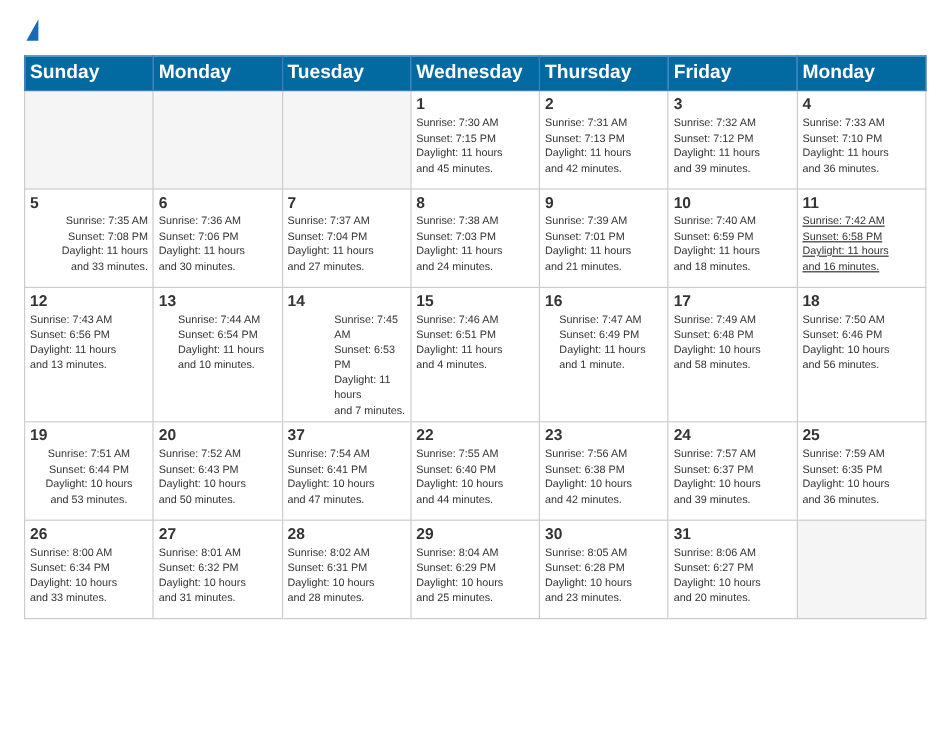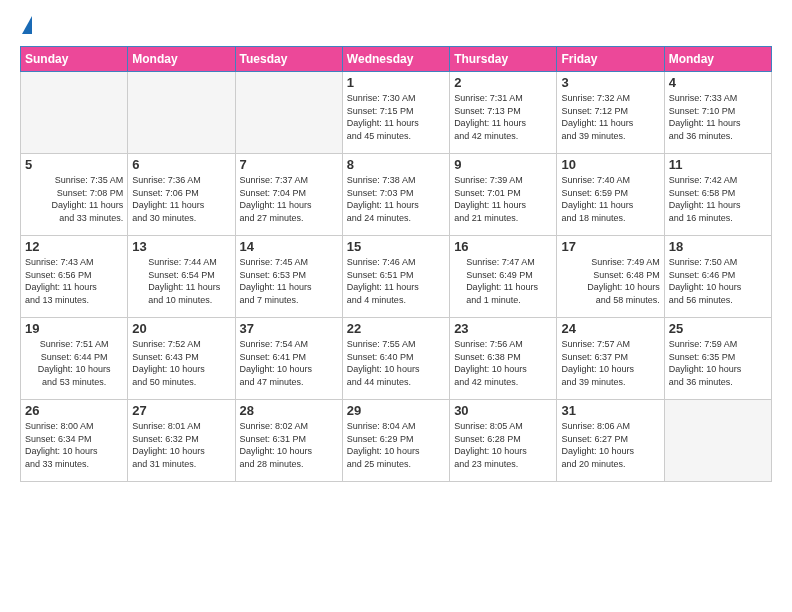--- a/index.html
+++ b/index.html
@@ -59,23 +59,23 @@
     .subtitle {
       font-size: 16px;
       color: #555;
     }
     .calendar {
       width: 100%;
       border-collapse: collapse;
       table-layout: fixed;
     }
     .calendar th {
-      background: #ec4899;
+      background: #0369a1;
       color: #fff;
-      font-size: 12px;
+      font-size: 16px;
       font-weight: bold;
       padding: 5px 4px;
       text-align: left;
       border: 1px solid #4080c0;
     }
     .calendar td {
       border: 1px solid #ccc;
       vertical-align: top;
       padding: 3px 4px;
       font-size: 9.5px;
@@ -201,21 +201,21 @@
           </td>
           <td>
             <span class="day-number">10</span>
             <div class="day-info" style="white-space: pre-line;">Sunrise: 7:40 AM
 Sunset: 6:59 PM
 Daylight: 11 hours
 and 18 minutes.</div>
           </td>
           <td>
             <span class="day-number">11</span>
-            <div class="day-info" style="white-space: pre-line;">Sunrise: 7:42 AM
+            <div class="day-info" style="white-space: pre-line; text-decoration: underline;">Sunrise: 7:42 AM
 Sunset: 6:58 PM
 Daylight: 11 hours
 and 16 minutes.</div>
           </td>
         </tr>
         <tr>
           <td>
             <span class="day-number">12</span>
             <div class="day-info" style="white-space: pre-line;">Sunrise: 7:43 AM
 Sunset: 6:56 PM
@@ -224,42 +224,42 @@
           </td>
           <td>
             <span class="day-number">13</span>
             <div class="day-info" style="white-space: pre-line; margin-left: 16px;">Sunrise: 7:44 AM
 Sunset: 6:54 PM
 Daylight: 11 hours
 and 10 minutes.</div>
           </td>
           <td>
             <span class="day-number">14</span>
-            <div class="day-info" style="white-space: pre-line;">Sunrise: 7:45 AM
+            <div class="day-info" style="white-space: pre-line; margin-left: 39px;">Sunrise: 7:45 AM
 Sunset: 6:53 PM
 Daylight: 11 hours
 and 7 minutes.</div>
           </td>
           <td>
             <span class="day-number">15</span>
             <div class="day-info" style="white-space: pre-line;">Sunrise: 7:46 AM
 Sunset: 6:51 PM
 Daylight: 11 hours
 and 4 minutes.</div>
           </td>
           <td>
             <span class="day-number">16</span>
             <div class="day-info" style="white-space: pre-line; margin-left: 12px;">Sunrise: 7:47 AM
 Sunset: 6:49 PM
 Daylight: 11 hours
 and 1 minute.</div>
           </td>
           <td>
             <span class="day-number">17</span>
-            <div class="day-info" style="white-space: pre-line; text-align: right;">Sunrise: 7:49 AM
+            <div class="day-info" style="white-space: pre-line;">Sunrise: 7:49 AM
 Sunset: 6:48 PM
 Daylight: 10 hours
 and 58 minutes.</div>
           </td>
           <td>
             <span class="day-number">18</span>
             <div class="day-info" style="white-space: pre-line;">Sunrise: 7:50 AM
 Sunset: 6:46 PM
 Daylight: 10 hours
 and 56 minutes.</div>

